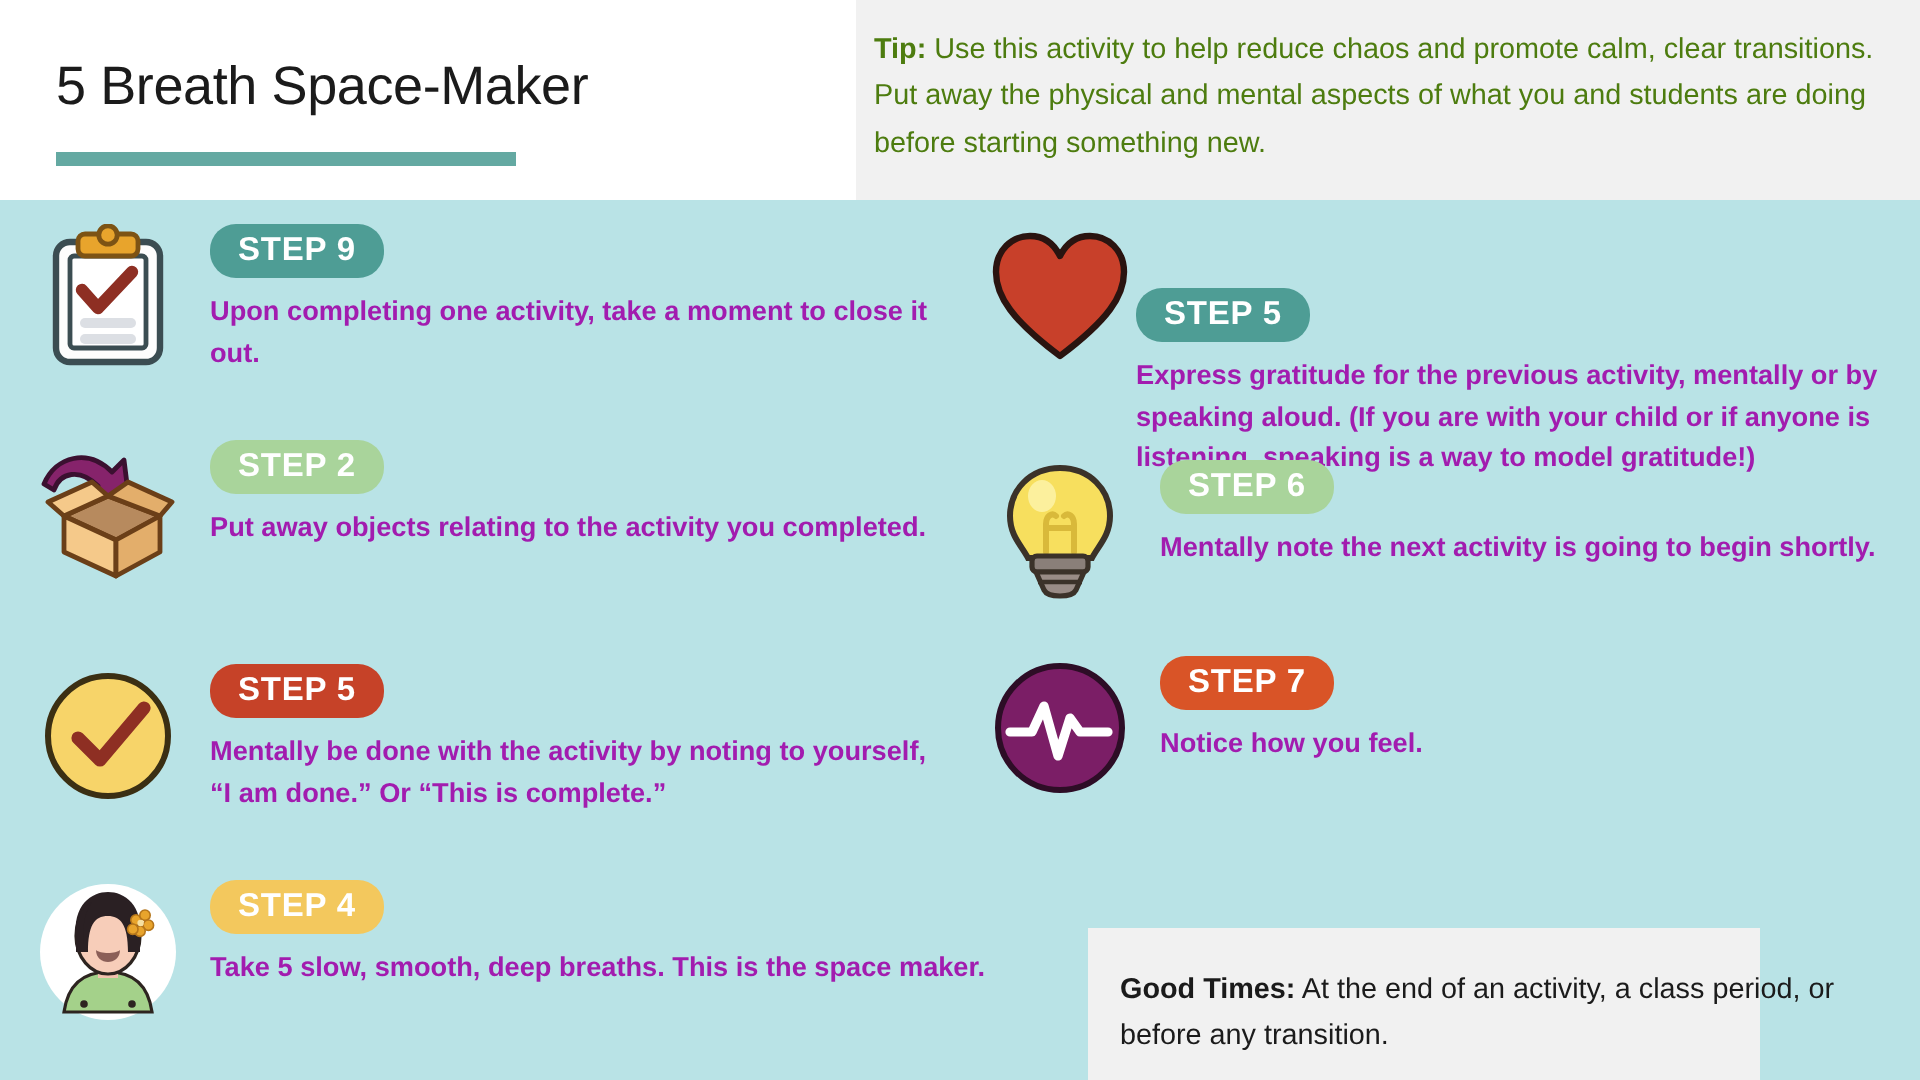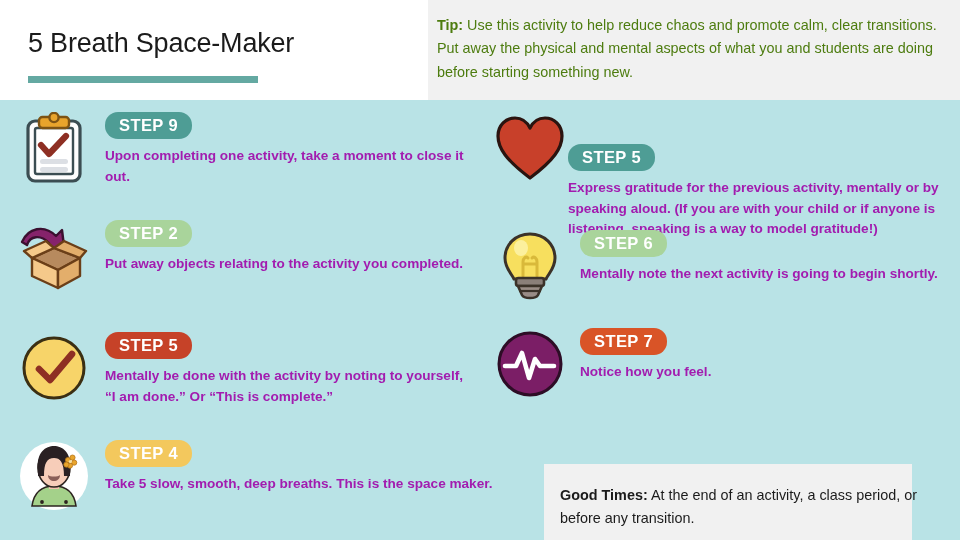--- a/index.html
+++ b/index.html
@@ -48,21 +48,21 @@
   .desc{
     margin-top:7px;
     font-size:13.6px;
     line-height:1.48;
     color:#a21caf;
     font-weight:600;
   }
 
   
   #good-times-box{
-    position:absolute;left:544px;top:464px;width:368px;height:76px;
+    position:absolute;left:544px;top:464px;width:336px;height:76px;
     background:#f1f1f1;
   }
   #good-times-text{
     position:absolute;left:16px;top:20px;width:384px;
     font-size:14.4px;line-height:1.62;color:#1b1b1b;
   }
   #good-times-text b{font-weight:700;}
 </style>
 </head>
 <body>

